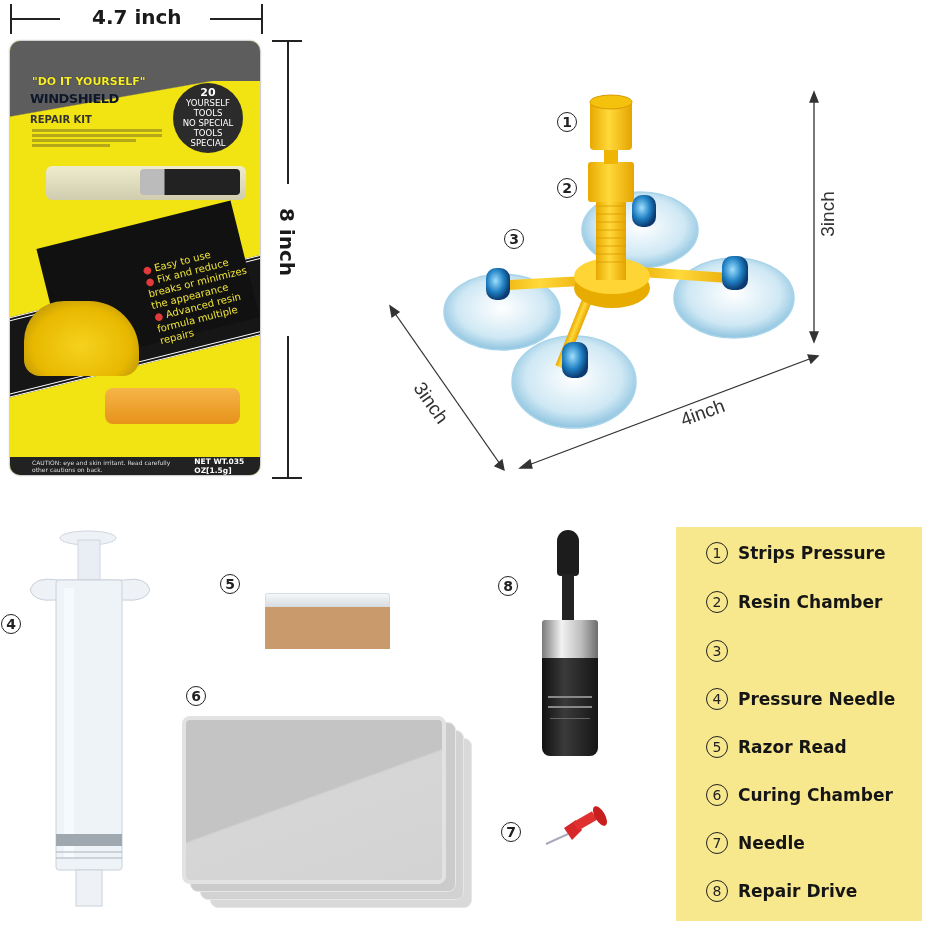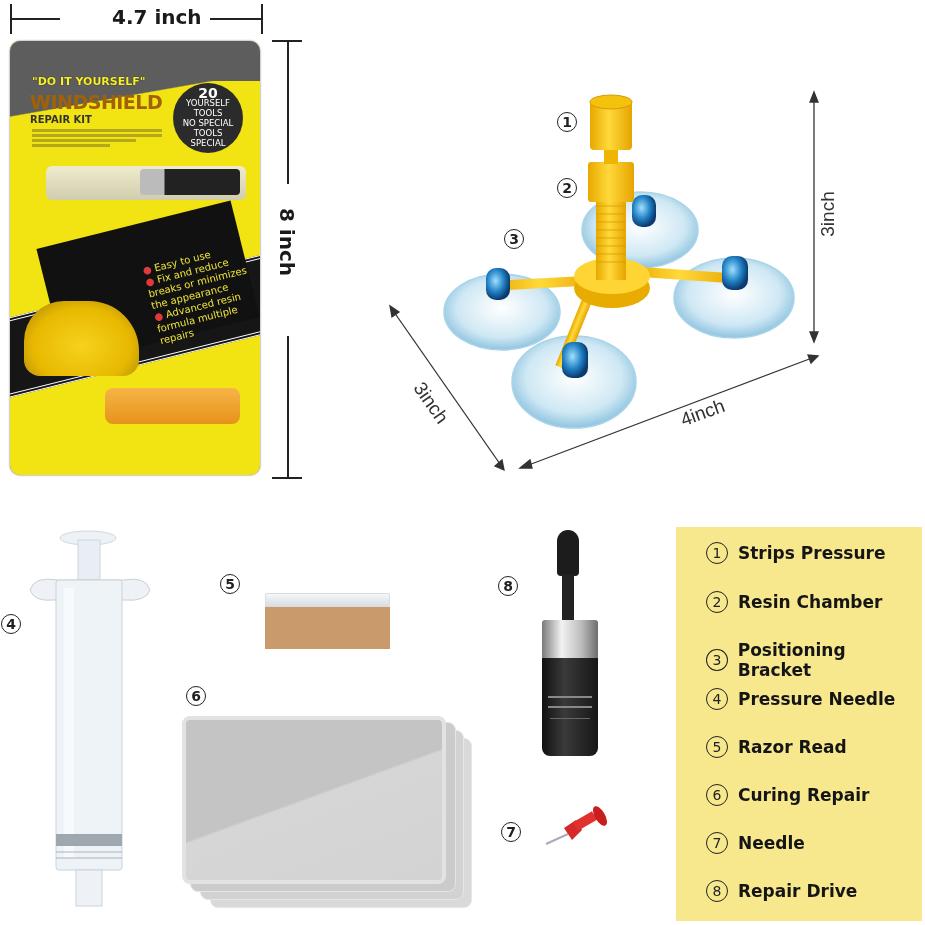--- a/index.html
+++ b/index.html
@@ -7,47 +7,47 @@
   .abs{position:absolute;}
   .dim-text{font-family:"DejaVu Sans",sans-serif;font-weight:bold;font-size:20px;color:#1a1a1a;}
   .thin-text{font-family:"Liberation Sans",sans-serif;font-size:19px;color:#333;}
   .circ{display:inline-flex;align-items:center;justify-content:center;width:20px;height:20px;border:1.6px solid #222;border-radius:50%;font-size:14px;font-weight:bold;color:#222;box-sizing:border-box;font-family:"DejaVu Sans",sans-serif;background:#fff;}
   .line{background:#222;position:absolute;}
   
   .pkg{left:10px;top:41px;width:250px;height:434px;border-radius:10px;background:#f2e312;overflow:hidden;box-shadow:0 0 2px #555;}
   .pkg-top{position:absolute;left:0;top:0;width:100%;height:40px;background:#5d5d5d;}
   .pkg-wave{position:absolute;left:0;top:28px;width:250px;height:90px;background:linear-gradient(170deg,#5d5d5d 0%,#5d5d5d 35%,transparent 36%);}
   .diy{position:absolute;left:22px;top:34px;font-size:11px;font-weight:bold;color:#f8ef2d;text-shadow:0 0 1px #000;font-family:"DejaVu Sans",sans-serif;}
-  .brand{position:absolute;left:20px;top:50px;font-size:19px;font-weight:900;color:#a16207;letter-spacing:-0.5px;font-family:"DejaVu Sans",sans-serif;}
+  .brand{position:absolute;left:20px;top:50px;font-size:13px;font-weight:900;color:#0f172a;letter-spacing:-0.5px;font-family:"DejaVu Sans",sans-serif;}
   .sub{position:absolute;left:20px;top:73px;font-size:10px;font-weight:bold;color:#333;font-family:"DejaVu Sans",sans-serif;}
   .bullets{position:absolute;left:22px;top:86px;width:130px;}
   .bullets div{height:3px;background:#8a8020;margin:2px 0;opacity:.6;}
   .badge{position:absolute;left:163px;top:42px;width:70px;height:70px;border-radius:50%;background:#2b2b2b;color:#fff;font-size:8.5px;text-align:center;display:flex;flex-direction:column;justify-content:center;line-height:10px;font-family:"DejaVu Sans",sans-serif;}
-  .badge b{font-size:14px;text-align:center;}
+  .badge b{font-size:11px;text-align:center;}
   .stripe{position:absolute;left:-20px;width:300px;height:70px;background:#161616;transform:rotate(-14deg);border-top:4px double #fff;border-bottom:4px double #fff;}
   .card-black{position:absolute;left:38px;top:182px;width:200px;height:120px;background:#111;transform:rotate(-14deg);}
   .feat{position:absolute;left:140px;top:210px;width:110px;font-size:10px;color:#efe43a;transform:rotate(-14deg);line-height:12px;font-family:"DejaVu Sans",sans-serif;}
   .feat span{color:#e23a3a;}
   .car{position:absolute;left:14px;top:260px;width:115px;height:75px;background:radial-gradient(ellipse at 50% 60%,#f5d21e 0%,#e8b800 60%,#9c7e10 100%);border-radius:40px 50px 16px 16px;}
   .syr-pkg{position:absolute;left:36px;top:125px;width:200px;height:34px;background:linear-gradient(#eee,#c9c9c9);border-radius:6px;opacity:.85;}
   .resin-pkg{position:absolute;left:130px;top:128px;width:100px;height:26px;background:linear-gradient(90deg,#bbb 0 24%,#222 25%,#222 100%);border-radius:4px;}
   .orange-part{position:absolute;left:95px;top:347px;width:135px;height:36px;background:linear-gradient(#f7b24a,#e58e1a);border-radius:8px;opacity:.95;}
   .pkg-foot{position:absolute;left:0;bottom:0;width:100%;height:18px;background:#222;color:#ddd;font-size:6px;display:flex;align-items:center;padding-left:22px;box-sizing:border-box;gap:8px;font-family:"DejaVu Sans",sans-serif;}
   .pkg-foot b{color:#fff;font-size:7.5px;}
   
   .legend{left:676px;top:527px;width:246px;height:394px;background:#f7e88e;}
   .legend-item{position:absolute;left:30px;display:flex;align-items:center;gap:10px;font-size:17px;font-weight:bold;color:#151515;font-family:"DejaVu Sans",sans-serif;}
   .legend-item .circ{background:transparent;width:22px;height:22px;font-size:14px;font-weight:normal;}
 </style>
 </head>
 <body>
 
 <div class="line" style="left:10px;top:4px;width:2px;height:30px;"></div>
 <div class="line" style="left:10px;top:18px;width:50px;height:2px;"></div>
-<div class="abs dim-text" style="left:112px;top:5px;">4.7 inch</div>
+<div class="abs dim-text" style="left:92px;top:5px;">4.7 inch</div>
 <div class="line" style="left:210px;top:18px;width:52px;height:2px;"></div>
 <div class="line" style="left:261px;top:4px;width:2px;height:30px;"></div>
 
 <div class="line" style="left:272px;top:40px;width:30px;height:2px;"></div>
 <div class="line" style="left:287px;top:40px;width:2px;height:144px;"></div>
 <div class="abs dim-text" style="left:252px;top:230px;transform:rotate(90deg);transform-origin:center;width:70px;text-align:center;">8 inch</div>
 <div class="line" style="left:287px;top:336px;width:2px;height:142px;"></div>
 <div class="line" style="left:272px;top:477px;width:30px;height:2px;"></div>
 
 <div class="abs pkg">
@@ -73,20 +73,24 @@
   <div class="resin-pkg"></div>
   <div class="stripe" style="top:245px;"></div>
   <div class="card-black"></div>
   <div class="car"></div>
   <div class="feat">
     <div><span>● </span><span style="color:#efe43a">Easy to use</span></div>
     <div><span>● </span><span style="color:#efe43a">Fix and reduce breaks or minimizes the appearance</span></div>
     <div><span>● </span><span style="color:#efe43a">Advanced resin formula multiple repairs</span></div>
   </div>
   <div class="orange-part"></div>
+  <div class="pkg-foot">
+    <span>CAUTION: eye and skin irritant. Read carefully other cautions on back.</span>
+    <b>NET WT.035 OZ[1.5g]</b>
+  </div>
 </div>
 
 <svg class="abs" style="left:380px;top:80px;" width="480" height="400" viewBox="0 0 480 400">
   <defs>
     <radialGradient id="cup" cx="50%" cy="45%" r="55%">
       <stop offset="0%" stop-color="#ffffff"></stop>
       <stop offset="70%" stop-color="#cfe8f4"></stop>
       <stop offset="100%" stop-color="#8fc4e0"></stop>
     </radialGradient>
     <linearGradient id="yel" x1="0" x2="1">
@@ -209,33 +213,32 @@
   <div class="legend-item" style="top:15px;">
     <span class="circ">1</span>
     <span>Strips Pressure</span>
   </div>
   <div class="legend-item" style="top:64px;">
     <span class="circ">2</span>
     <span>Resin Chamber</span>
   </div>
   <div class="legend-item" style="top:113px;">
     <span class="circ">3</span>
-    <span>Positioning Bracket</span>
   </div>
   <div class="legend-item" style="top:161px;">
     <span class="circ">4</span>
     <span>Pressure Needle</span>
   </div>
   <div class="legend-item" style="top:209px;">
     <span class="circ">5</span>
     <span>Razor Read</span>
   </div>
   <div class="legend-item" style="top:257px;">
     <span class="circ">6</span>
-    <span>Curing Repair</span>
+    <span>Curing Chamber</span>
   </div>
   <div class="legend-item" style="top:305px;">
     <span class="circ">7</span>
     <span>Needle</span>
   </div>
   <div class="legend-item" style="top:353px;">
     <span class="circ">8</span>
     <span>Repair Drive</span>
   </div>
 </div>

